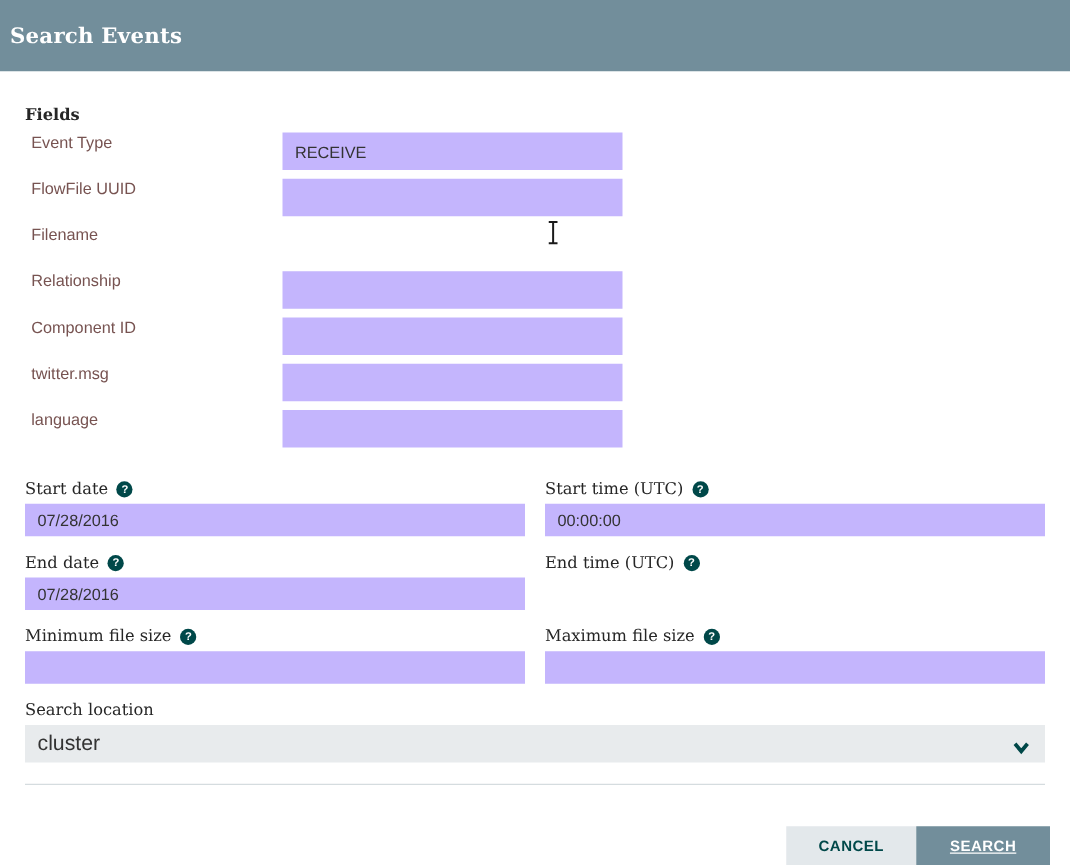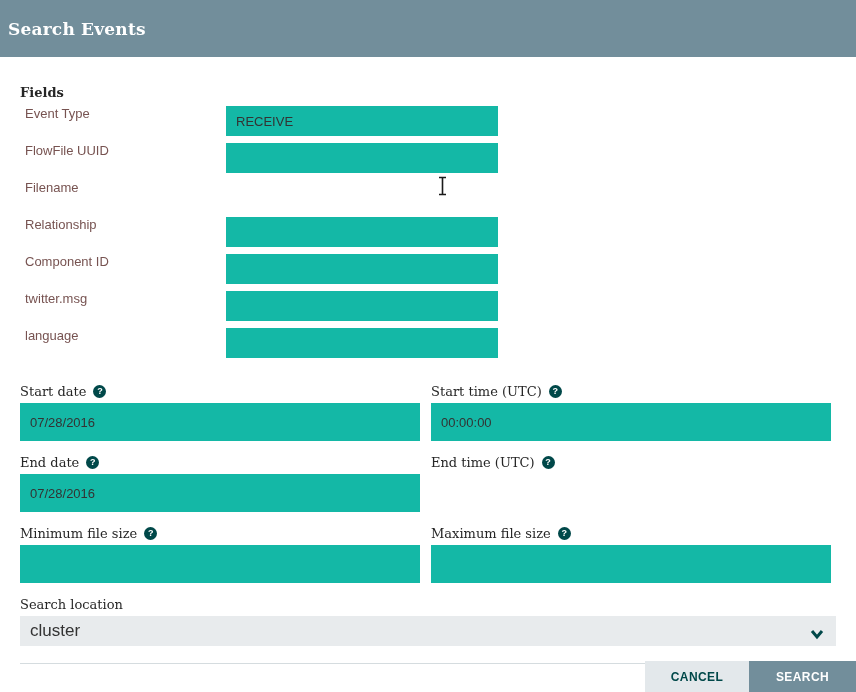--- a/index.html
+++ b/index.html
@@ -43,34 +43,34 @@
     margin-bottom: 7px;
     height: 30px;
   }
   .field-row-label {
     width: 206px;
     padding-left: 5px;
     font-size: 13px;
     color: #775351;
   }
   .text-input {
-    background: #14b8a6;
+    background: #c4b5fd;
     border: none;
     outline: none;
     font-family: "Liberation Sans", sans-serif;
     font-size: 13px;
     color: #333333;
     padding: 0 10px;
   }
   .field-row .text-input { width: 272px; height: 30px; }
   
   .grid-2col {
     display: grid;
     grid-template-columns: 400px 400px;
-    column-gap: 11px;
+    column-gap: 16px;
   }
   .form-cell-label {
     display: flex;
     align-items: center;
     font-family: "DejaVu Serif", serif;
     font-size: 13px;
     color: #262626;
     margin-bottom: 4px;
   }
   .mt-26 { margin-top: 26px; }
@@ -83,21 +83,21 @@
     height: 13px;
     margin-left: 7px;
     border-radius: 50%;
     background: #004849;
     color: #ffffff;
     font-family: "Liberation Sans", sans-serif;
     font-size: 9px;
     font-weight: bold;
     line-height: 13px;
   }
-  .wide-input { width: 400px; height: 38px; }
+  .wide-input { width: 400px; height: 26px; }
   
   .select-box {
     position: relative;
     width: 816px;
     height: 30px;
     background: #e8ebed;
     display: flex;
     align-items: center;
     padding: 0 10px;
     font-size: 17px;
@@ -110,21 +110,21 @@
     top: 9px;
   }
   
   .footer-divider {
     margin-top: 17px;
     border-top: 1px solid #d5dcdf;
     width: 816px;
   }
   .button-bar {
     position: absolute;
-    right: 0;
+    right: 16px;
     bottom: 0;
     display: flex;
   }
   .btn {
     height: 31px;
     border: none;
     font-family: "Liberation Sans", sans-serif;
     font-size: 12px;
     font-weight: bold;
     letter-spacing: 0.4px;
@@ -133,20 +133,21 @@
   }
   .btn-cancel {
     width: 104px;
     background: #e3e8eb;
     color: #004849;
   }
   .btn-search {
     width: 107px;
     background: #728e9b;
     color: #ffffff;
+    text-decoration: underline;
   }
   
   .text-cursor {
     position: absolute;
     left: 437px;
     top: 176px;
     pointer-events: none;
   }
 </style>
 </head>

